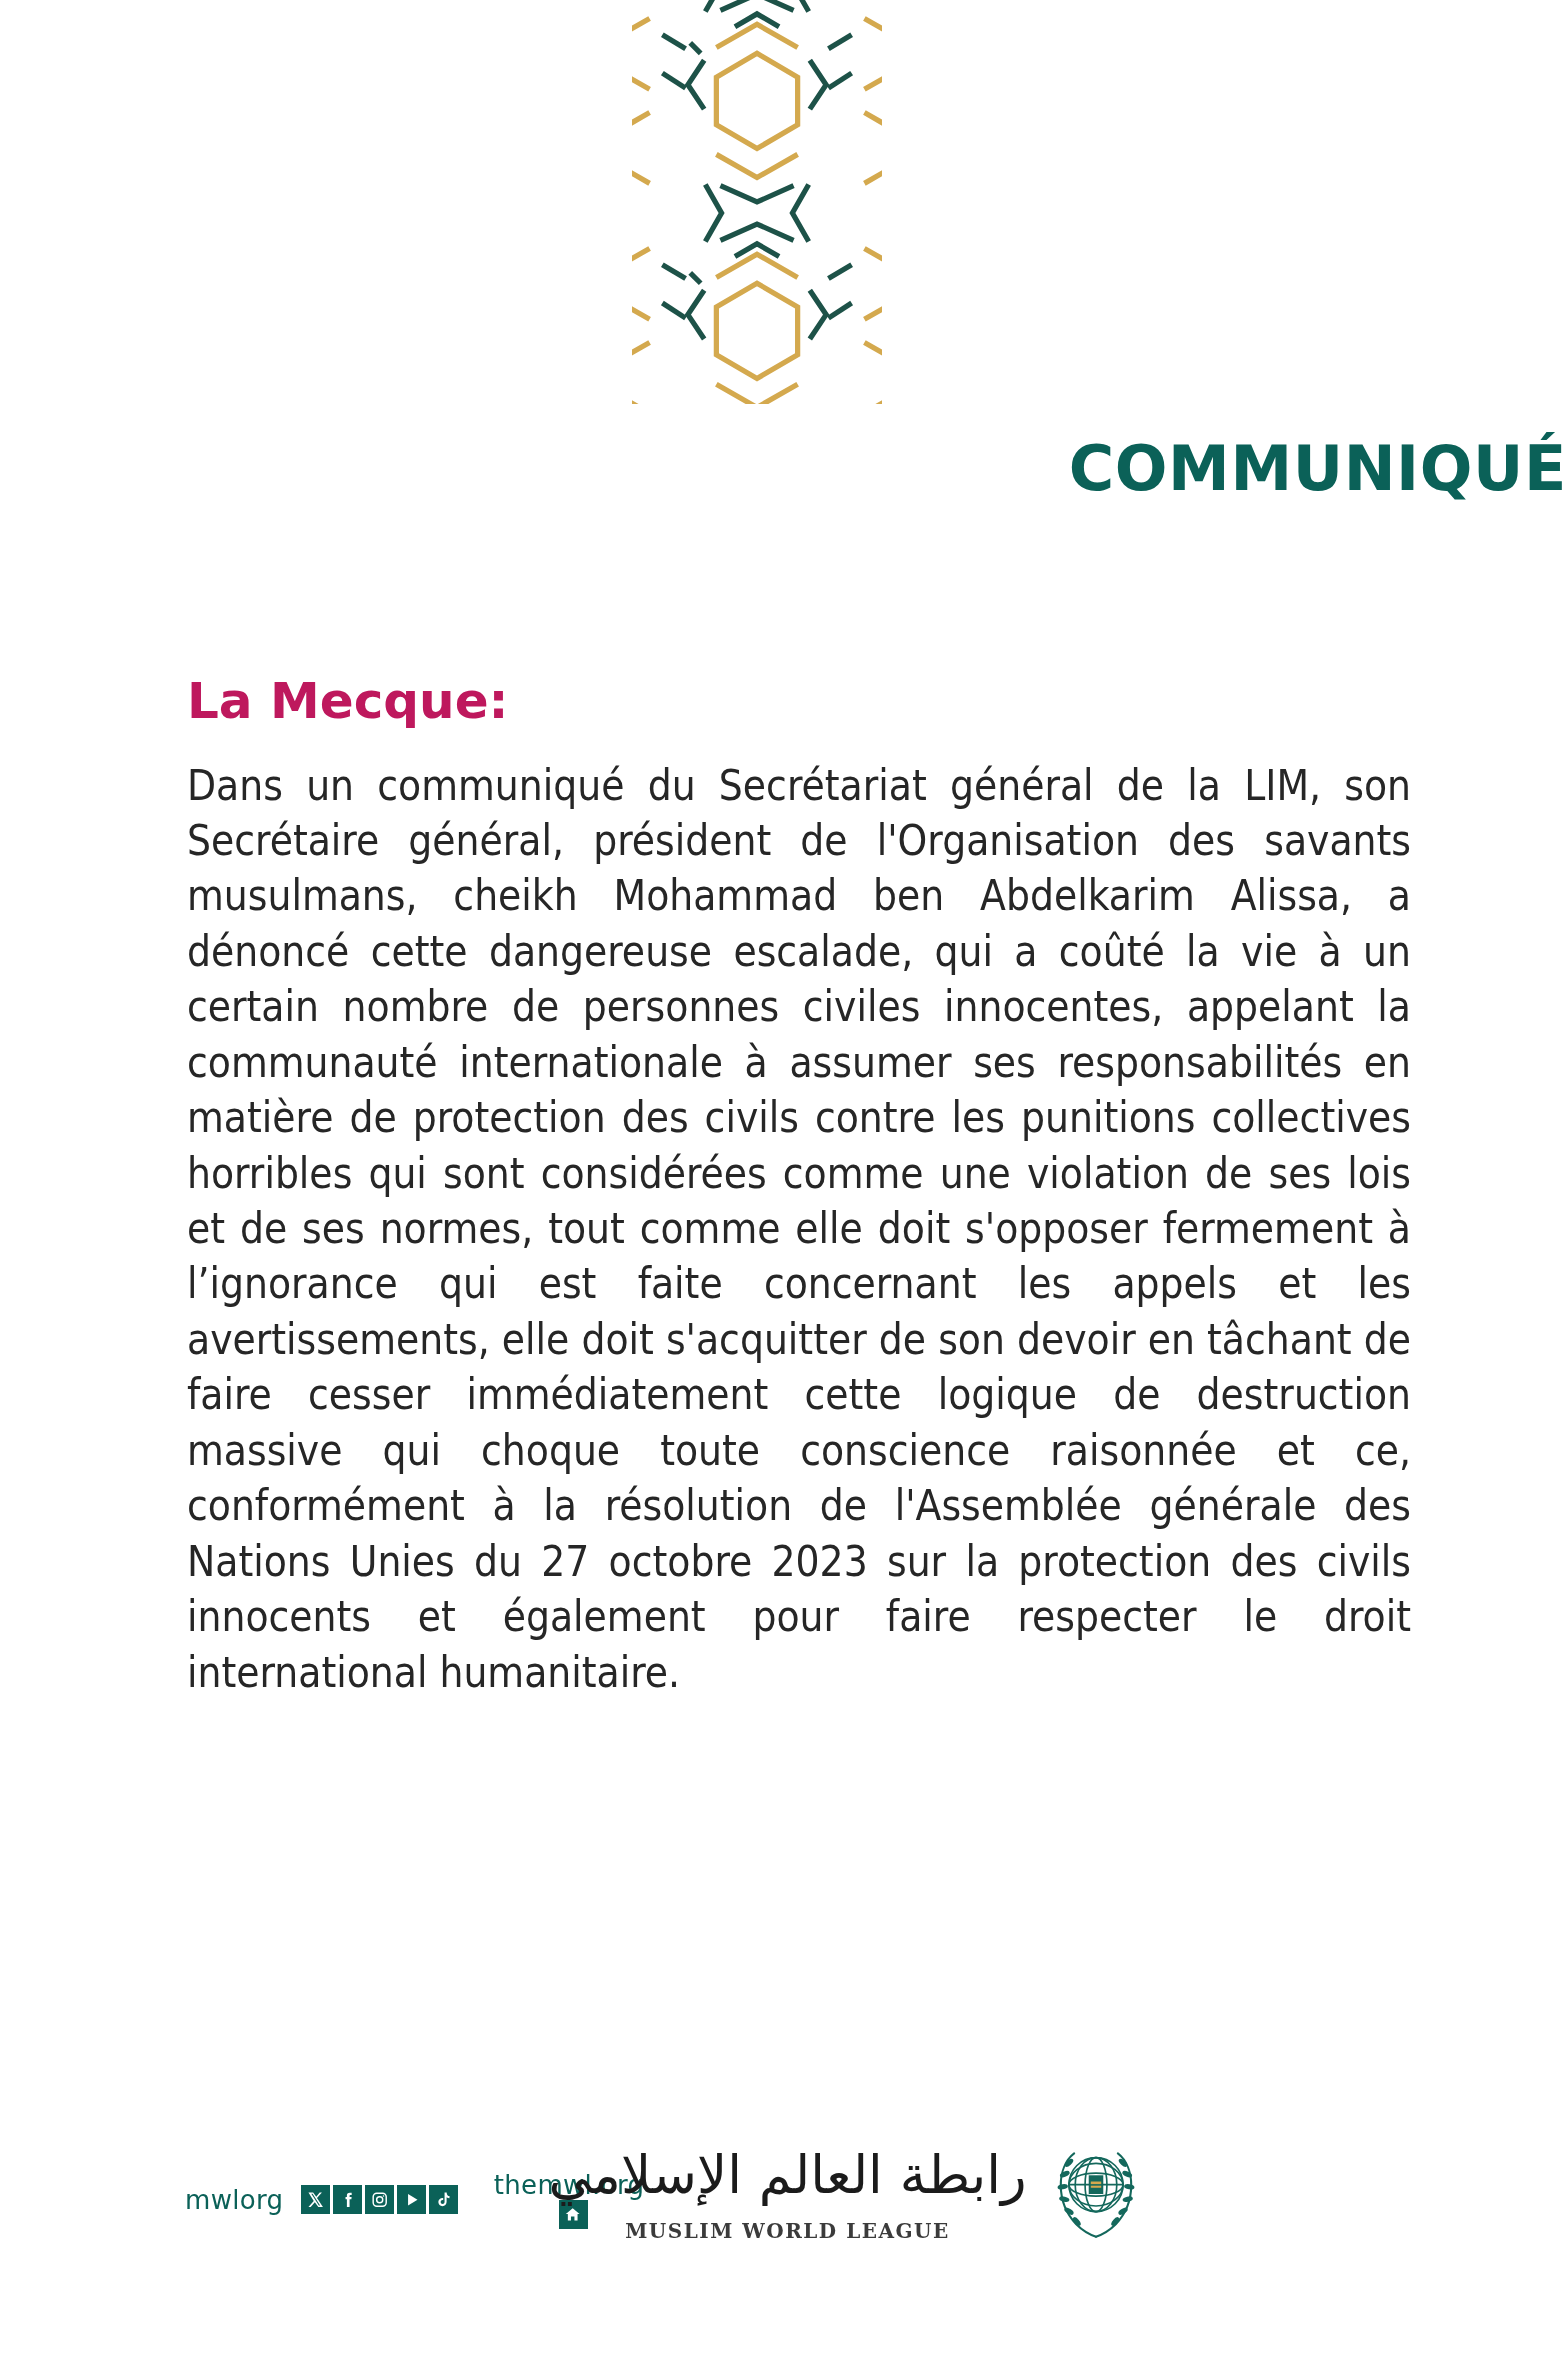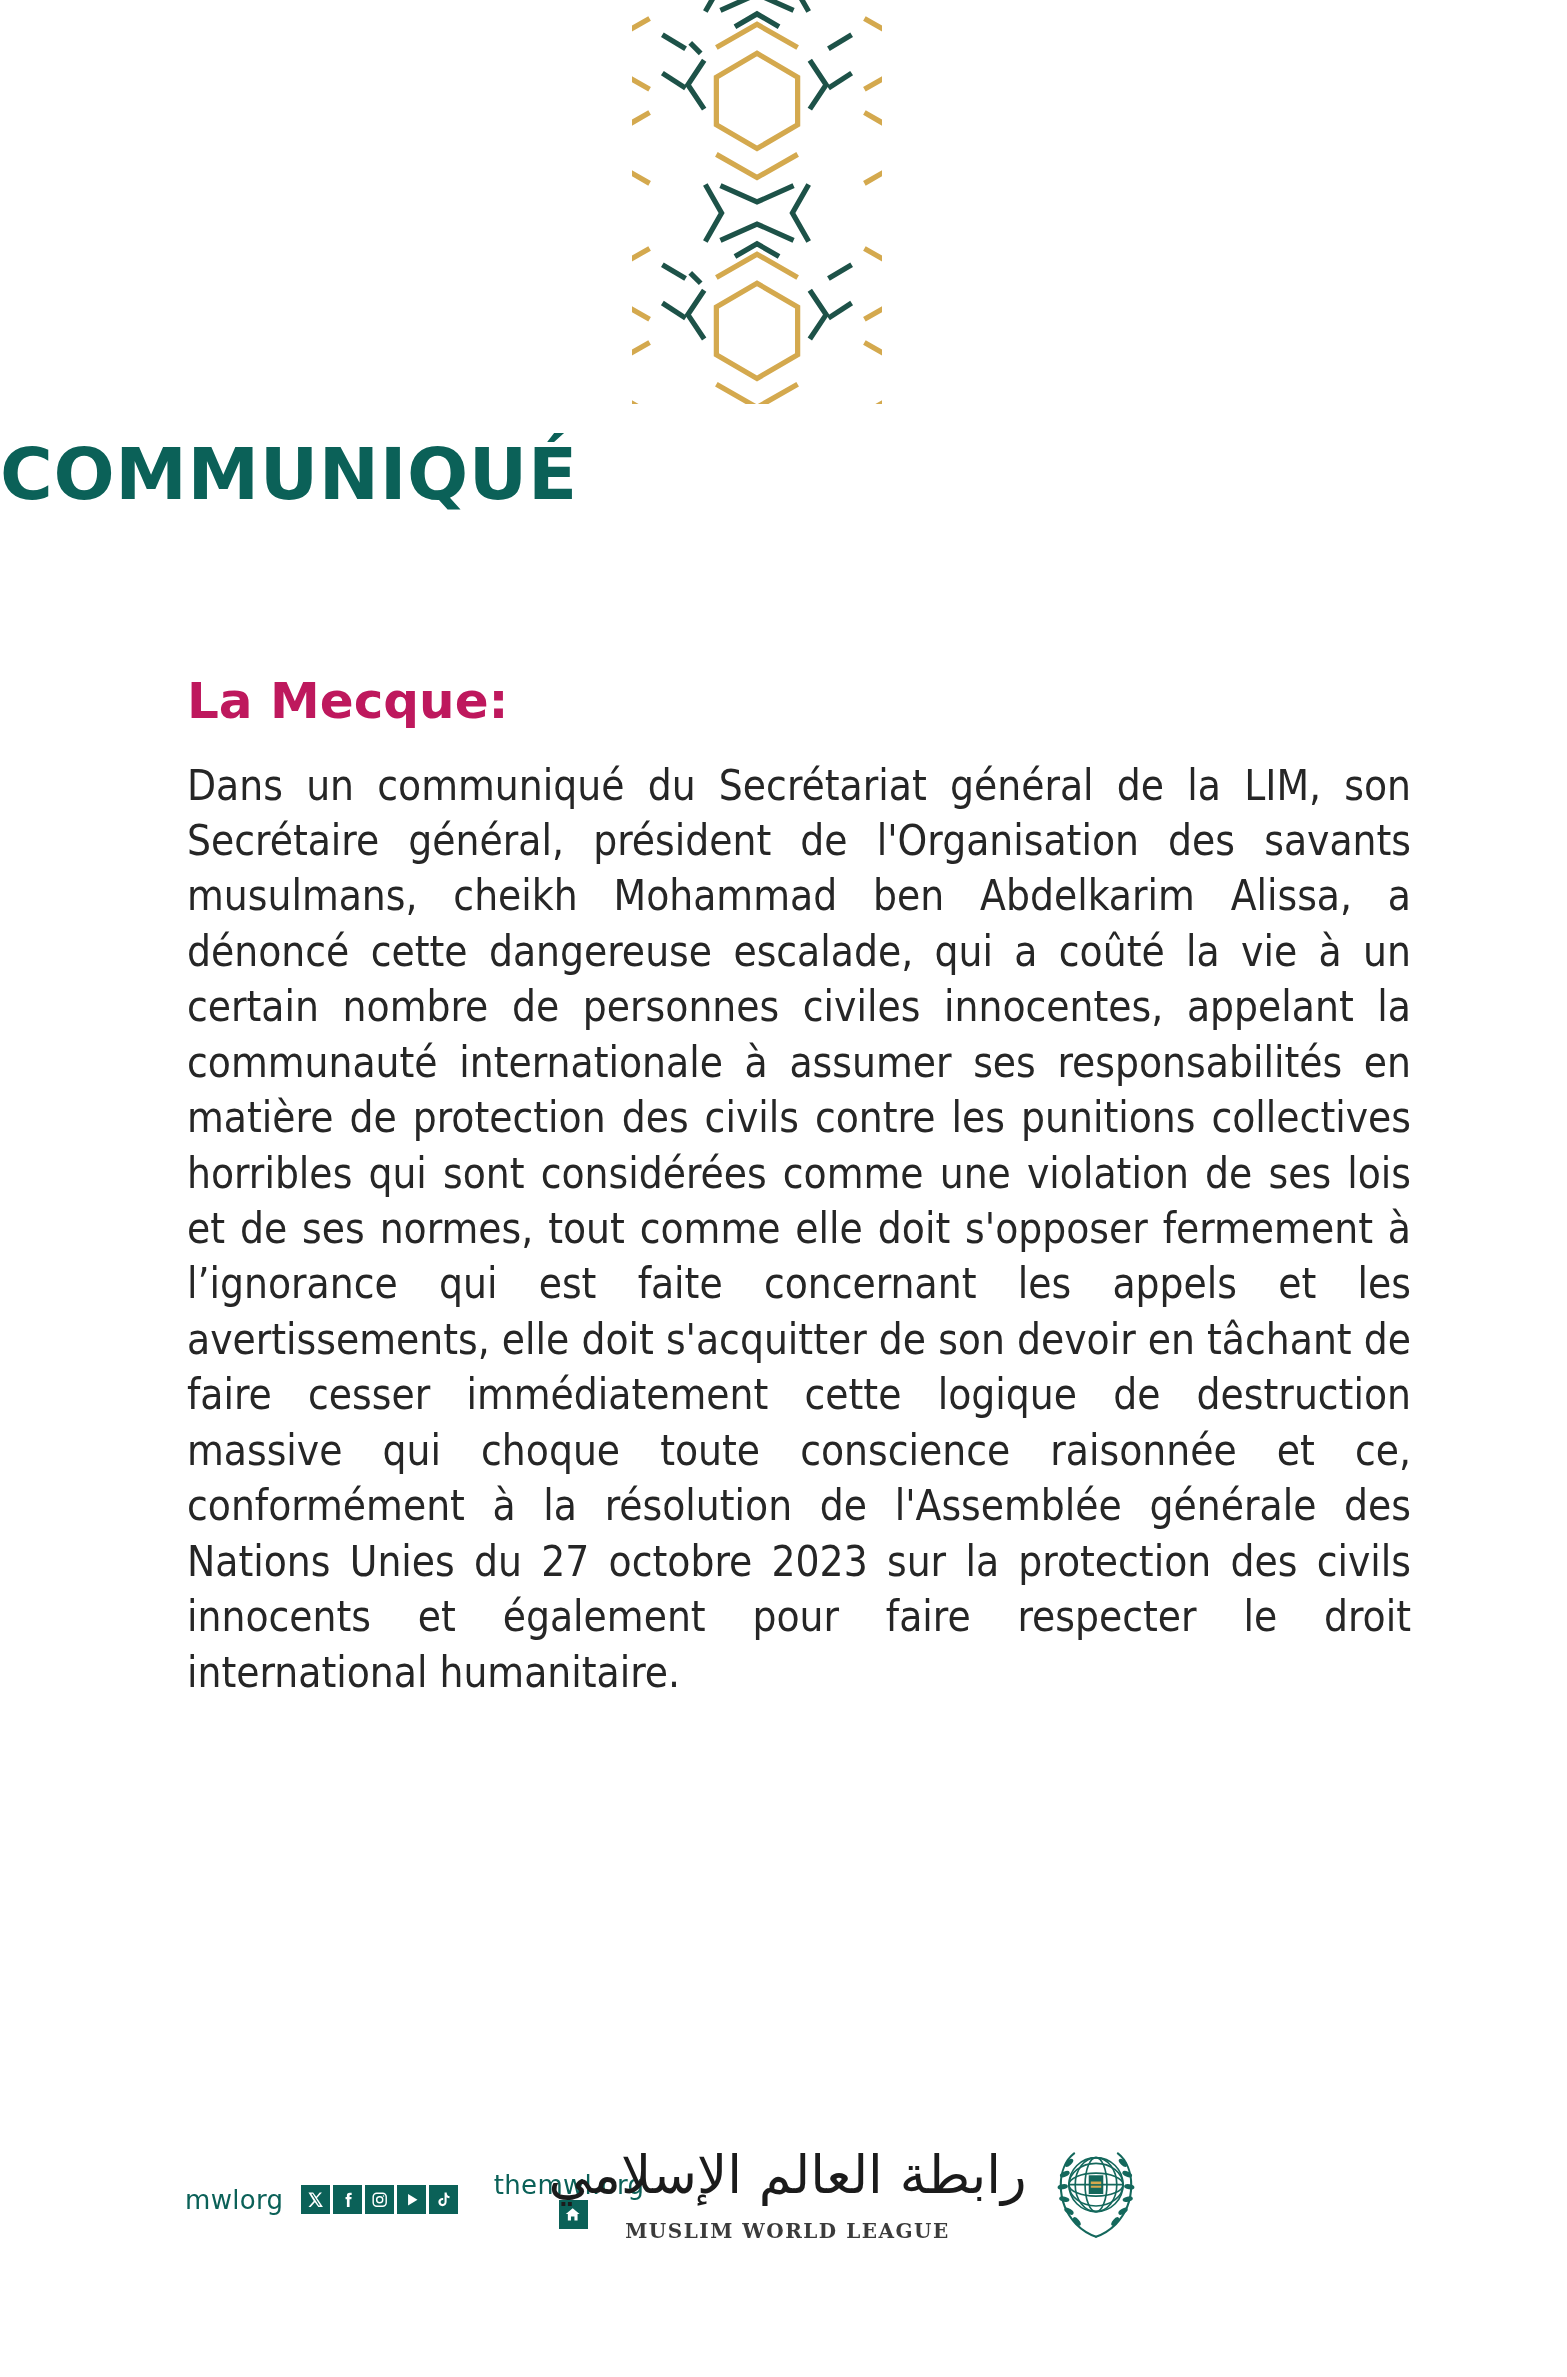--- a/index.html
+++ b/index.html
@@ -25,22 +25,22 @@
     overflow: hidden;
   }
   #ornament svg { display: block; }
 
   
   #title {
     position: absolute;
     top: 438px;
     left: 0;
     width: 1567px;
-    text-align: left;
-    font-size: 72px;
+    text-align: right;
+    font-size: 62px;
     font-weight: bold;
     letter-spacing: 0.6px;
     color: #0b6158;
     font-family: "DejaVu Sans", sans-serif;
     line-height: 1;
   }
 
   
   #content {
     position: absolute;

